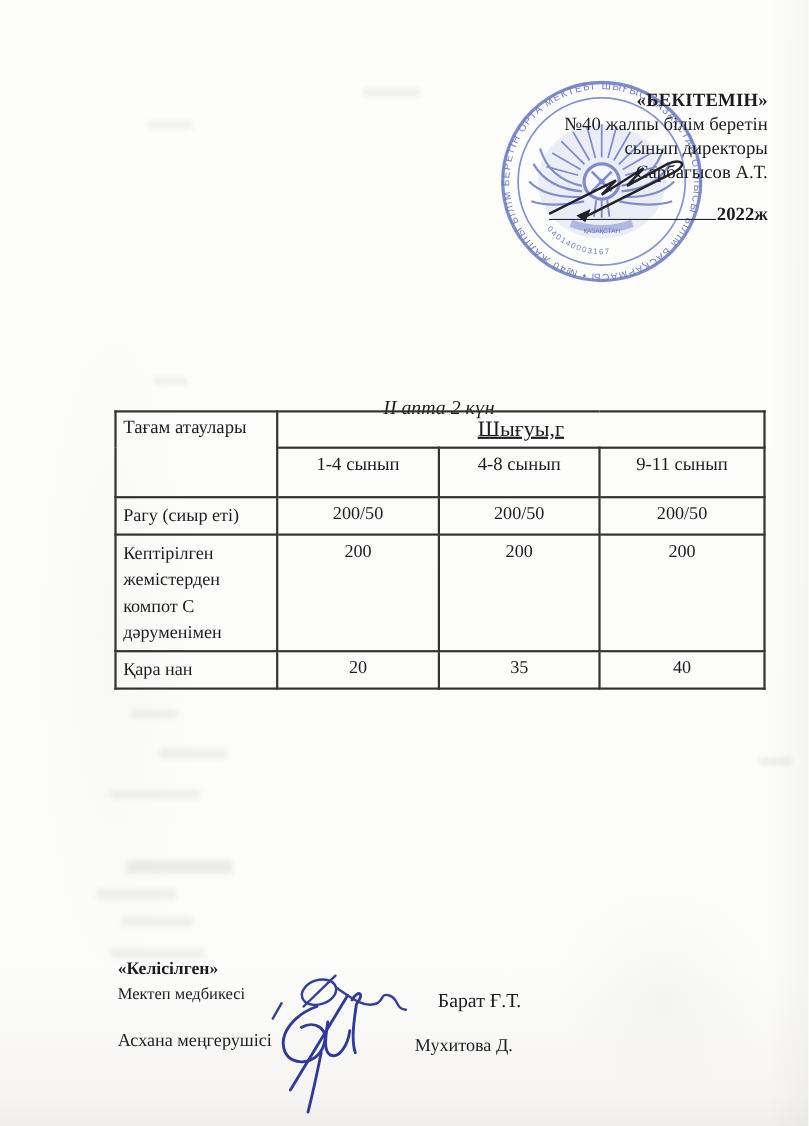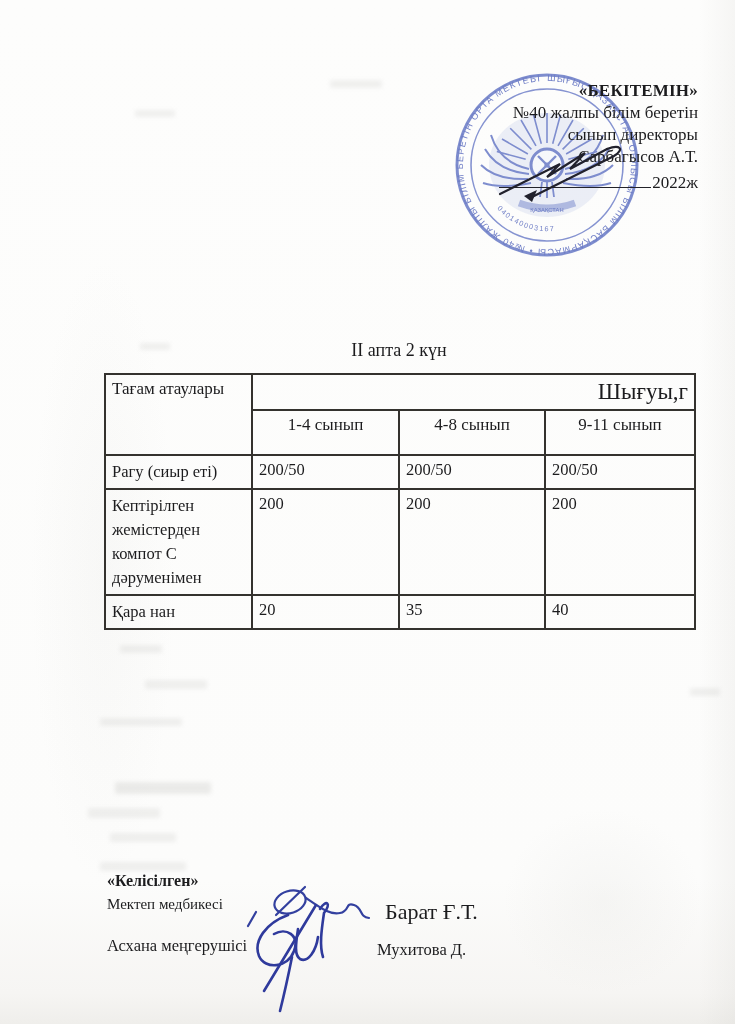--- a/index.html
+++ b/index.html
@@ -16,59 +16,59 @@
       radial-gradient(closest-side at 14% 56%, rgba(205,205,200,0.10), rgba(205,205,200,0) 70%),
       radial-gradient(closest-side at 82% 88%, rgba(200,200,194,0.12), rgba(200,200,194,0) 75%),
       linear-gradient(to bottom, #fdfdfc 0%, #fcfcfb 86%, #f6f5f3 97%, #efeeeb 100%);
   }
   
   .approval {
     position:absolute; top:80px; right:37px;
     text-align:right; font-size:17px; line-height:22px; white-space:nowrap;
   }
   .approval .bold { font-weight:bold; letter-spacing:0.2px; }
-  .date-line { margin-top:4px; }
+  .date-line { margin-top:16px;font-weight:bold; }
   .sign-underline {
     display:inline-block; width:152px; height:15px;
     border-bottom:1.7px solid #23232a; margin-right:1px;
   }
   
   .stamp {
     position:absolute; left:448px; top:66px; width:198px; height:198px;
     opacity:0.93; filter:blur(0.35px);
   }
   .stamp text { font-family:"Liberation Sans", sans-serif; }
   
   .sig-director { position:absolute; left:490px; top:140px; width:152px; height:66px; }
   .sig-nurse    { position:absolute; left:238px; top:872px; width:142px; height:62px; }
   .sig-canteen  { position:absolute; left:236px; top:893px; width:125px; height:125px; }
   
   .doc-title {
-    position:absolute; left:104px; top:340px; width:590px;
-    text-align:center; font-size:18px;
+    position:absolute; left:104px; top:360px; width:590px;
+    text-align:center; font-size:18px;font-style:italic;
   }
   
   table.menu {
     position:absolute; left:104px; top:373px; width:590px;
     border-collapse:collapse; table-layout:fixed; font-size:16.5px;
     background:transparent;
   }
   table.menu th, table.menu td {
     border:2px solid #34322e; font-weight:normal;
     vertical-align:top; padding:4px 6px; overflow:hidden;
   }
   th.dishes-hdr { text-align:left; padding:6px 6px 4px 11px; font-size:17px; }
-  th.group-hdr  { text-align:right; padding-top:8px; font-size:23px; }
+  th.group-hdr  { text-align:center; padding-top:8px; font-size:20px;text-decoration:underline; }
   th.class-hdr  { text-align:center; vertical-align:middle; font-size:17px; }
   td.dish-name  { text-align:left; padding-left:8px; line-height:24px; }
-  td.val        { }
+  td.val        { text-align:center; }
   
   .f-agreed { position:absolute; left:107px; top:872px; font-size:16px; font-weight:bold; }
   .f-role1  { position:absolute; left:107px; top:896px; font-size:15px; }
-  .f-name1  { position:absolute; left:385px; top:899px; font-size:22px; }
+  .f-name1  { position:absolute; left:398px; top:899px; font-size:18px; }
   .f-role2  { position:absolute; left:107px; top:936px; font-size:16.5px; }
   .f-name2  { position:absolute; left:377px; top:940px; font-size:16.5px; }
   
   .ghost {
     position:absolute; background:#b4b4b0; opacity:0.18;
     filter:blur(2.2px); border-radius:2px;
   }
 </style>
 </head>
 <body>

